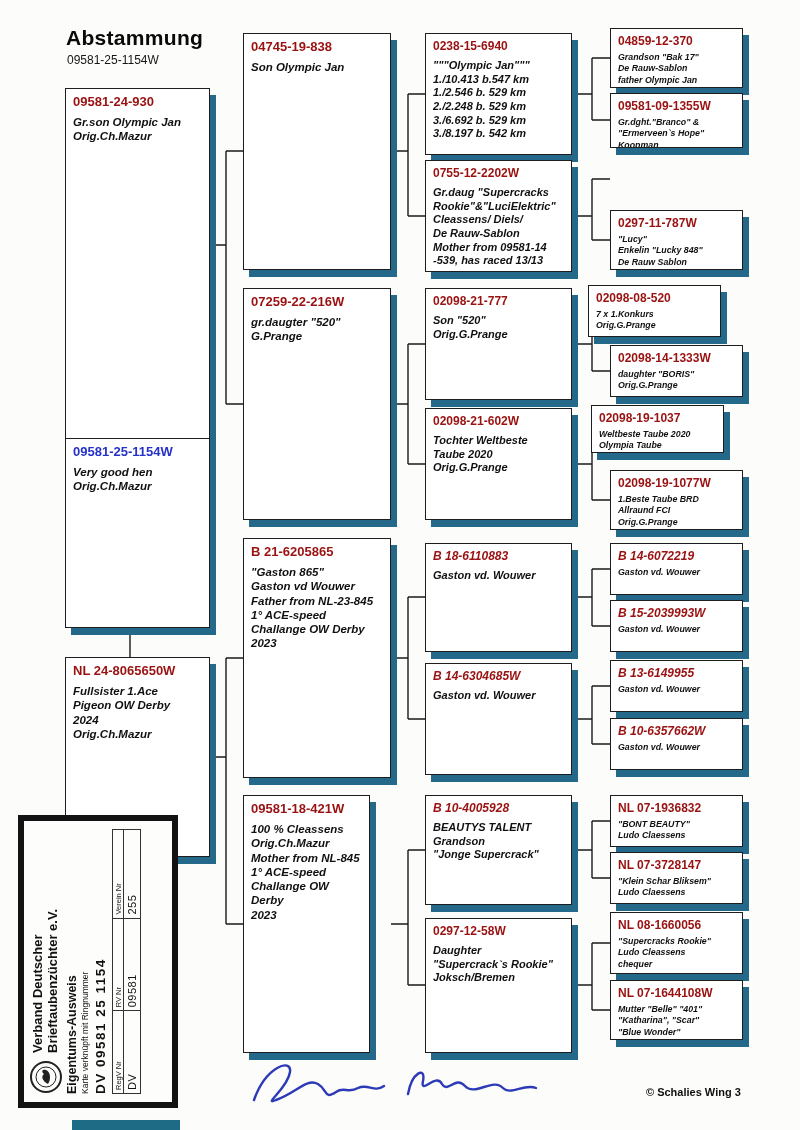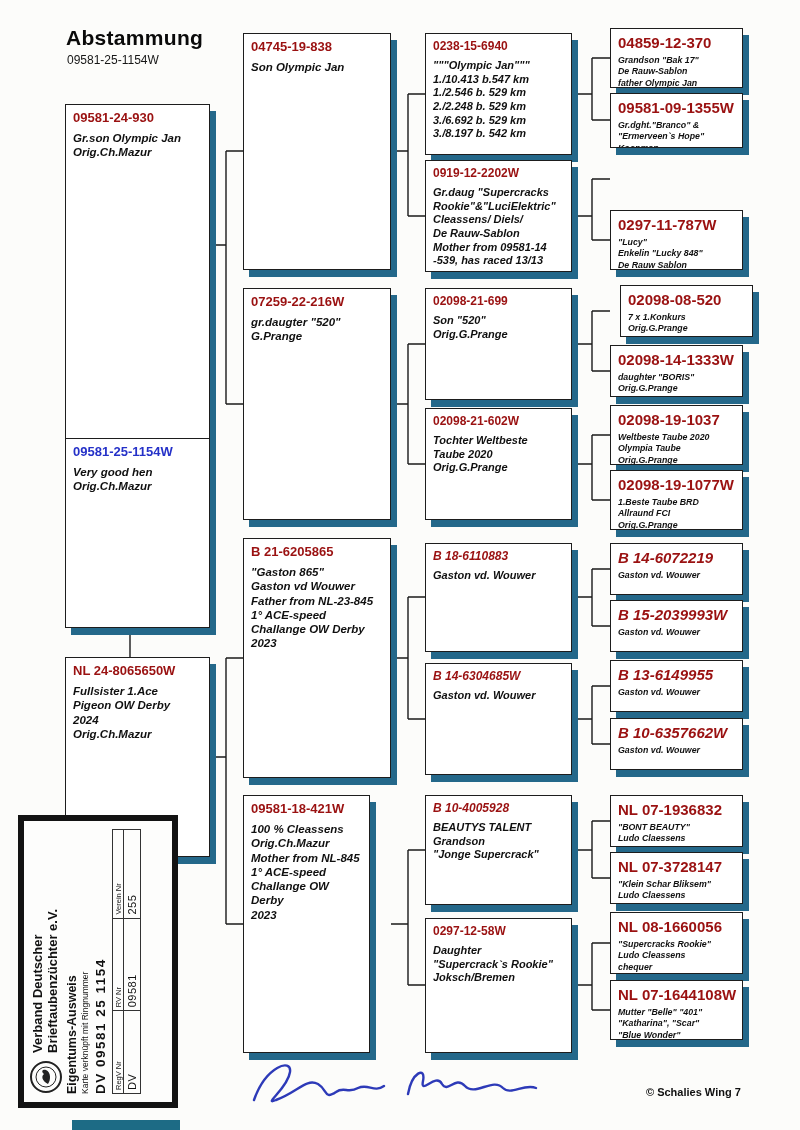--- a/index.html
+++ b/index.html
@@ -33,21 +33,21 @@
   .pid.blue{color:#2531c8;}
   .pid.it{font-style:italic;}
   .ptext{
     font-weight:bold;font-style:italic;color:#101010;
     white-space:pre-line;line-height:1.24;
   }
   .g1 .pid,.g2 .pid{font-size:13px;}
   .g1 .ptext,.g2 .ptext{font-size:11.5px;}
   .g3 .pid{font-size:12px;}
   .g3 .ptext{font-size:11px;}
-  .g4 .pid{font-size:15px;margin-bottom:4px;}
+  .g4 .pid{font-size:12px;margin-bottom:4px;}
   .g4 .ptext{font-size:8.8px;line-height:1.28;}
   
   .stamp-wrap{position:absolute;left:18px;top:815px;width:160px;height:293px;}
   .stamp-card{
     width:293px;height:160px;
     transform:rotate(-90deg) translateX(-293px);
     transform-origin:0 0;
     border:6px solid #131313;
     background:#fdfdfc;
     box-sizing:border-box;
@@ -87,21 +87,21 @@
       M572 464 H592 M592 435 V500 M592 435 H610 M592 500 H610
       M572 597 H592 M592 569 V626 M592 569 H610 M592 626 H610
       M572 719 H592 M592 686 V744 M592 686 H610 M592 744 H610
       M572 850 H592 M592 821 V878 M592 821 H610 M592 878 H610
       M572 985 H592 M592 943 V1010 M592 943 H610 M592 1010 H610"></path>
   </svg>
 
   <div class="doc-title">Abstammung</div>
   <div class="doc-subtitle">09581-25-1154W</div>
 
-  <div class="pbox g1" style="left:65px;top:104px;width:145px;height:369px">
+  <div class="pbox g1" style="left:65px;top:88px;width:145px;height:369px">
     <div class="pid">09581-24-930</div>
     <div class="ptext">Gr.son Olympic Jan
 Orig.Ch.Mazur</div>
   </div>
   <div class="pbox g1" style="left:65px;top:438px;width:145px;height:190px">
     <div class="pid blue">09581-25-1154W</div>
     <div class="ptext">Very good hen
 Orig.Ch.Mazur</div>
   </div>
   <div class="pbox g1" style="left:65px;top:657px;width:145px;height:200px">
@@ -143,30 +143,30 @@
   <div class="pbox g3" style="left:425px;top:33px;width:147px;height:122px">
     <div class="pid">0238-15-6940</div>
     <div class="ptext">"""Olympic Jan"""
 1./10.413 b.547 km
 1./2.546 b. 529 km
 2./2.248 b. 529 km
 3./6.692 b. 529 km
 3./8.197 b. 542 km</div>
   </div>
   <div class="pbox g3" style="left:425px;top:160px;width:147px;height:112px">
-    <div class="pid">0919-12-2202W</div>
+    <div class="pid">0755-12-2202W</div>
     <div class="ptext">Gr.daug "Supercracks
 Rookie"&amp;"LuciElektric"
 Cleassens/ Diels/
 De Rauw-Sablon
 Mother from 09581-14
 -539, has raced 13/13</div>
   </div>
   <div class="pbox g3" style="left:425px;top:288px;width:147px;height:112px">
-    <div class="pid">02098-21-699</div>
+    <div class="pid">02098-21-777</div>
     <div class="ptext">Son "520"
 Orig.G.Prange</div>
   </div>
   <div class="pbox g3" style="left:425px;top:408px;width:147px;height:112px">
     <div class="pid">02098-21-602W</div>
     <div class="ptext">Tochter Weltbeste
 Taube 2020
 Orig.G.Prange</div>
   </div>
   <div class="pbox g3" style="left:425px;top:543px;width:147px;height:109px">
@@ -201,31 +201,31 @@
     <div class="ptext">Gr.dght."Branco" &amp;
 "Ermerveen`s Hope"
 Koopman</div>
   </div>
   <div class="pbox g4" style="left:610px;top:210px;width:133px;height:60px">
     <div class="pid">0297-11-787W</div>
     <div class="ptext">"Lucy"
 Enkelin "Lucky 848"
 De Rauw Sablon</div>
   </div>
-  <div class="pbox g4" style="left:620px;top:285px;width:133px;height:52px">
+  <div class="pbox g4" style="left:588px;top:285px;width:133px;height:52px">
     <div class="pid">02098-08-520</div>
     <div class="ptext">7 x 1.Konkurs
 Orig.G.Prange</div>
   </div>
   <div class="pbox g4" style="left:610px;top:345px;width:133px;height:52px">
     <div class="pid">02098-14-1333W</div>
     <div class="ptext">daughter "BORIS"
 Orig.G.Prange</div>
   </div>
-  <div class="pbox g4" style="left:610px;top:405px;width:133px;height:60px">
+  <div class="pbox g4" style="left:591px;top:405px;width:133px;height:48px">
     <div class="pid">02098-19-1037</div>
     <div class="ptext">Weltbeste Taube 2020
 Olympia Taube
 Orig.G.Prange</div>
   </div>
   <div class="pbox g4" style="left:610px;top:470px;width:133px;height:60px">
     <div class="pid">02098-19-1077W</div>
     <div class="ptext">1.Beste Taube BRD
 Allraund FCI
 Orig.G.Prange</div>
@@ -300,17 +300,17 @@
       </tbody>
         </table>
     </div>
   </div>
 
   <svg class="signature" width="310" height="75" viewBox="0 0 310 75">
     <path fill="none" stroke="#2d3ab8" stroke-width="2.4" stroke-linecap="round" d="M14 52 C 26 18, 52 10, 50 24 C 48 40, 22 58, 36 52 C 58 44, 66 30, 78 36 C 88 42, 84 52, 96 44 C 104 38, 108 46, 118 40 C 128 35, 134 45, 144 38"></path>
     <path fill="none" stroke="#2d3ab8" stroke-width="2.4" stroke-linecap="round" d="M168 46 C 172 24, 186 18, 183 33 C 180 48, 196 24, 202 36 C 208 46, 215 27, 225 38 C 235 49, 253 29, 263 40 C 271 48, 284 35, 296 40"></path>
   </svg>
 
-  <div class="copyright">© Schalies Wing 7</div>
+  <div class="copyright">© Schalies Wing 3</div>
 
   <div class="scanbar"></div>
 
 </div>
 
 </body></html>

